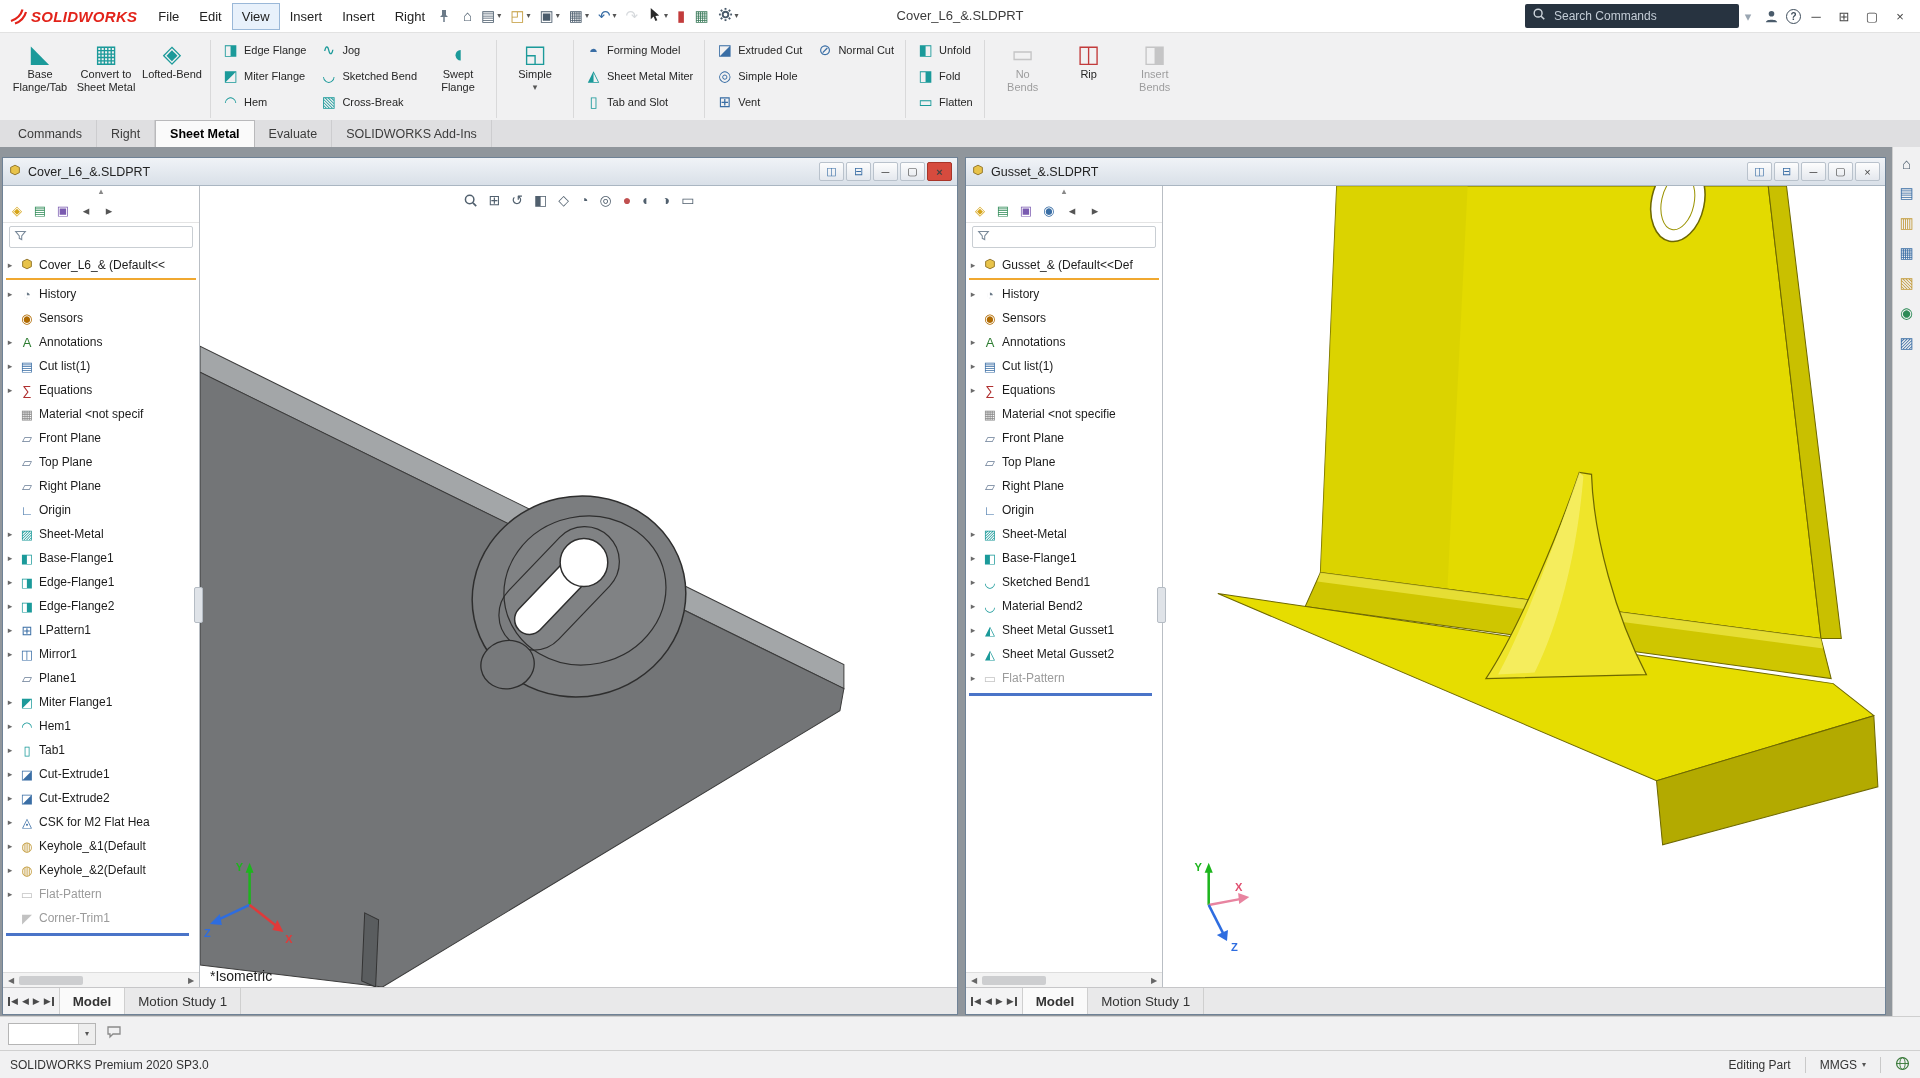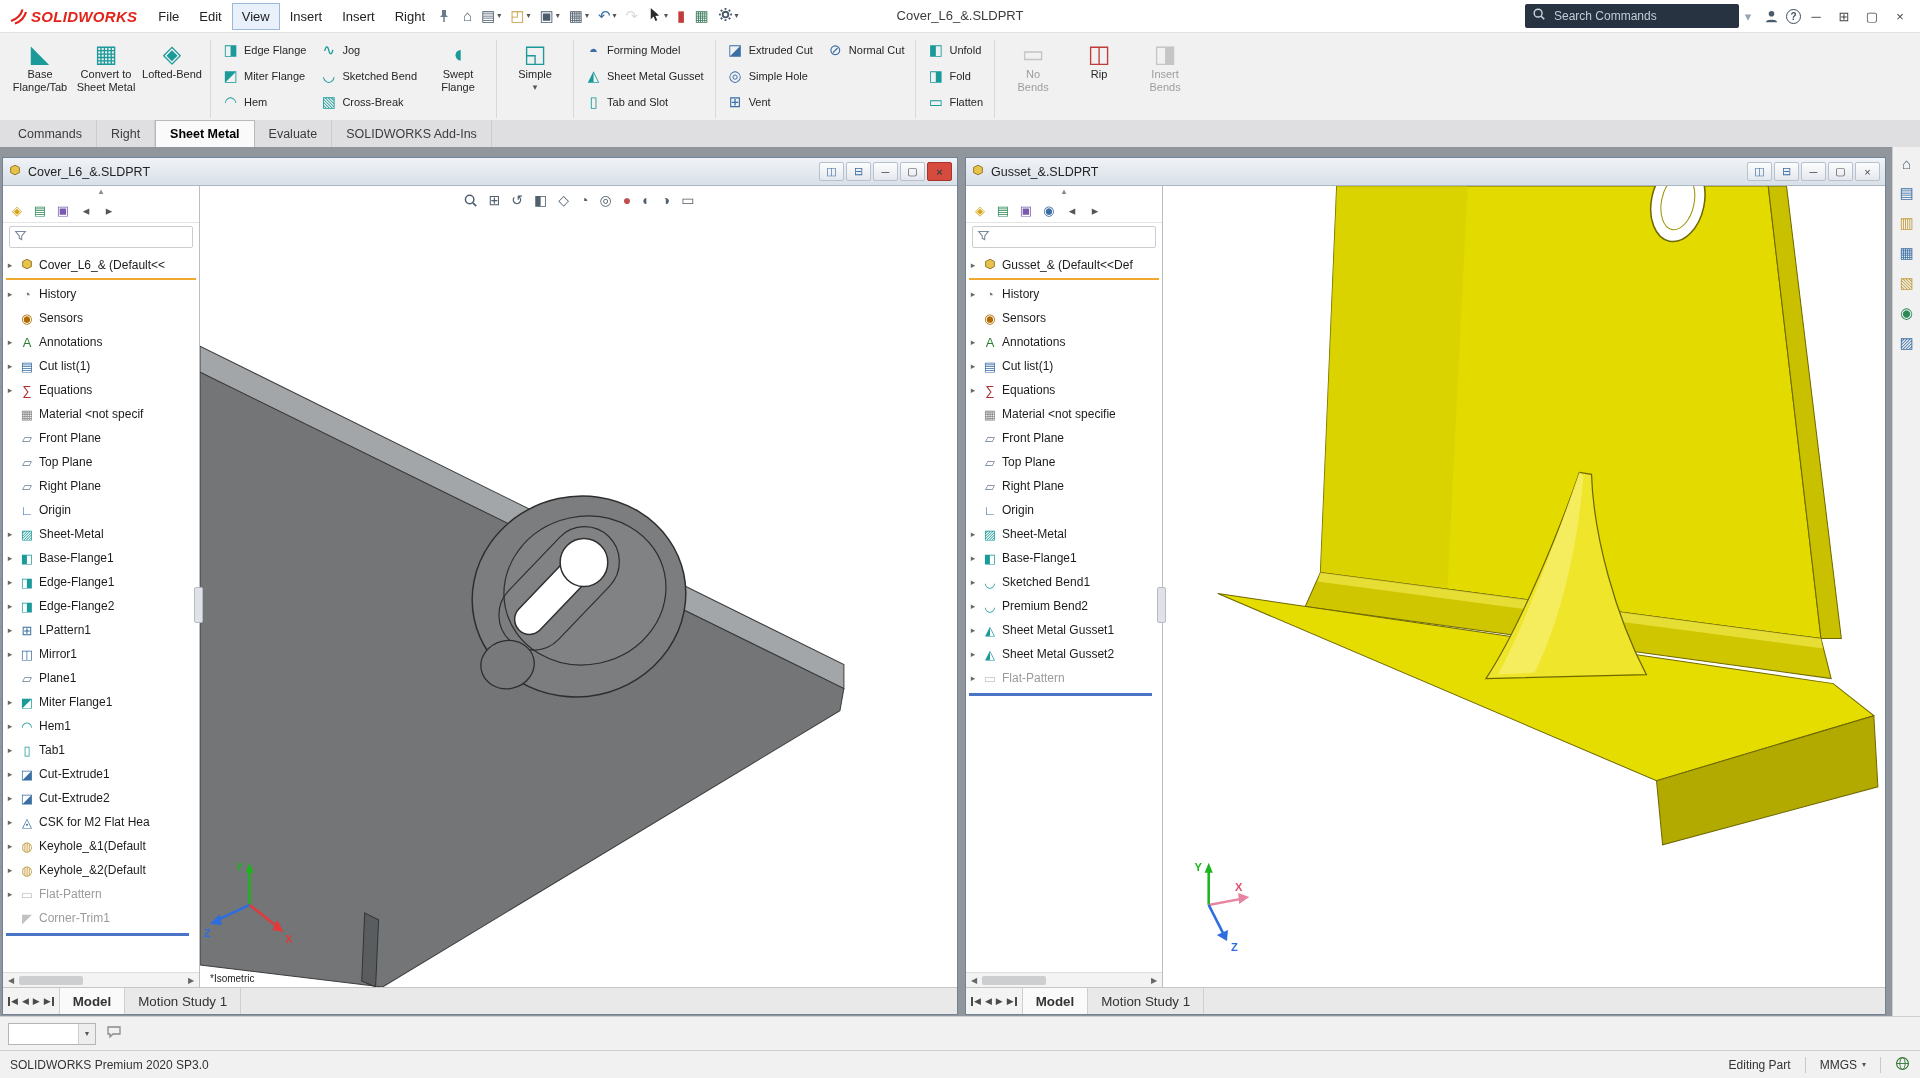--- a/index.html
+++ b/index.html
@@ -86,21 +86,21 @@
   .hthumb{height:9px;background:#cdced0;border-radius:2px;width:64px}
   .hspacer{flex:1}
   .grip{position:absolute;right:-4px;top:50%;width:7px;height:34px;background:#dfe3e8;border:1px solid #b5bcc4;border-radius:2px;z-index:6}
 
   
   .viewport{flex:1;background:#fff;position:relative;overflow:hidden;min-width:0}
   .hud{position:absolute;top:6px;left:50%;transform:translateX(-50%);display:flex;gap:11px;align-items:center;
     color:#51606e;font-size:14px;z-index:5}
   .hud span{display:inline-flex}
   .part-svg{position:absolute;inset:0;width:100%;height:100%}
-  .view-label{position:absolute;left:10px;bottom:3px;font-size:10px;color:#1c1c1c;z-index:4}
+  .view-label{position:absolute;left:10px;bottom:3px;font-size:14px;color:#1c1c1c;z-index:4}
 
   
   .wtabs{flex:0 0 26px;background:#e9e9ea;border-top:1px solid #c6c6c8;display:flex;align-items:stretch;font-size:12px}
   .wnav{display:flex;align-items:center;padding:0 5px;gap:4px;border-right:1px solid #cfcfcf;background:#f3f3f4}
   .nav-ic{font-size:9px;line-height:9px}
   .ic-nav-first{border-left:2px solid #4a4a4a;padding-left:1px}
   .ic-nav-last{border-right:2px solid #4a4a4a;padding-right:1px}
   .wtab{display:flex;align-items:center;padding:0 13px;border-right:1px solid #cfcfcf;color:#333}
   .wtab.active{background:#fafafa;font-weight:bold}
 
@@ -295,21 +295,21 @@
           </button>
         </div>
         <div class="rsep"></div>
         <div class="rcol-stack">
           <button class="rbtn-small">
             <span class="ric ic-forming-tool" style="color: rgb(58, 110, 165);">◓</span>
             <span class="rlabel">Forming Model</span>
           </button>
           <button class="rbtn-small">
             <span class="ric ic-sheet-metal-gusset" style="color: rgb(27, 154, 154);">◭</span>
-            <span class="rlabel">Sheet Metal Gusset</span>
+            <span class="rlabel">Sheet Metal Miter</span>
           </button>
           <button class="rbtn-small">
             <span class="ric ic-tab-and-slot" style="color: rgb(27, 154, 154);">▯</span>
             <span class="rlabel">Tab and Slot</span>
           </button>
         </div>
         <div class="rsep"></div>
         <div class="rcol-stack">
           <button class="rbtn-small">
             <span class="ric ic-extruded-cut" style="color: rgb(58, 110, 165);">◪</span>
@@ -745,21 +745,21 @@
                   <span>Base-Flange1</span>
                 </div>
                 <div class="trow has-arrow">
                   <span class="arr"></span>
                   <span class="tico ic-sketched-bend" style="color: rgb(27, 154, 154);">◡</span>
                   <span>Sketched Bend1</span>
                 </div>
                 <div class="trow has-arrow">
                   <span class="arr"></span>
                   <span class="tico ic-sketched-bend" style="color: rgb(27, 154, 154);">◡</span>
-                  <span>Premium Bend2</span>
+                  <span>Material Bend2</span>
                 </div>
                 <div class="trow has-arrow">
                   <span class="arr"></span>
                   <span class="tico ic-sheet-metal-gusset" style="color: rgb(27, 154, 154);">◭</span>
                   <span>Sheet Metal Gusset1</span>
                 </div>
                 <div class="trow has-arrow">
                   <span class="arr"></span>
                   <span class="tico ic-sheet-metal-gusset" style="color: rgb(27, 154, 154);">◭</span>
                   <span>Sheet Metal Gusset2</span>

